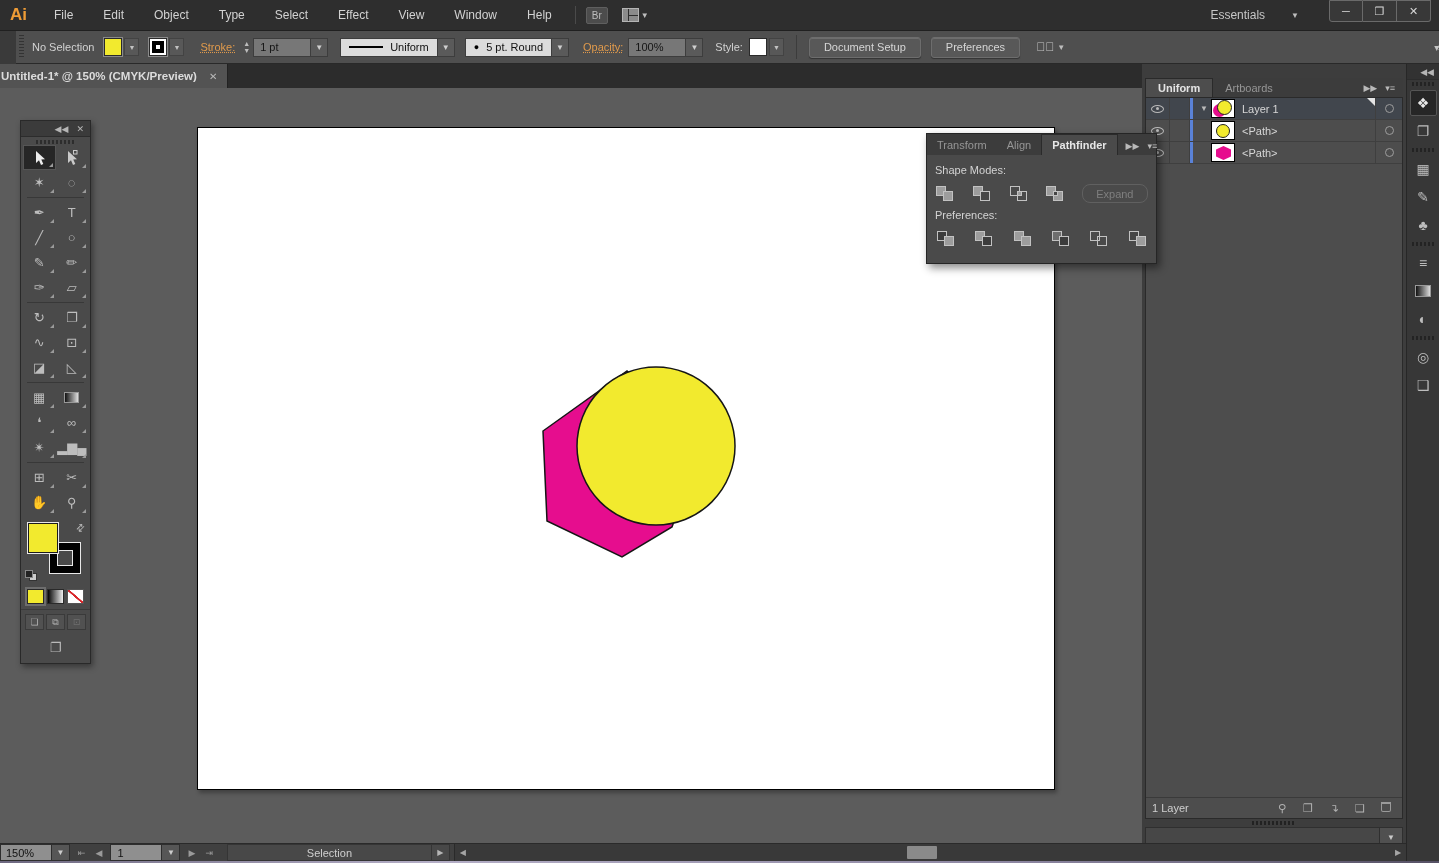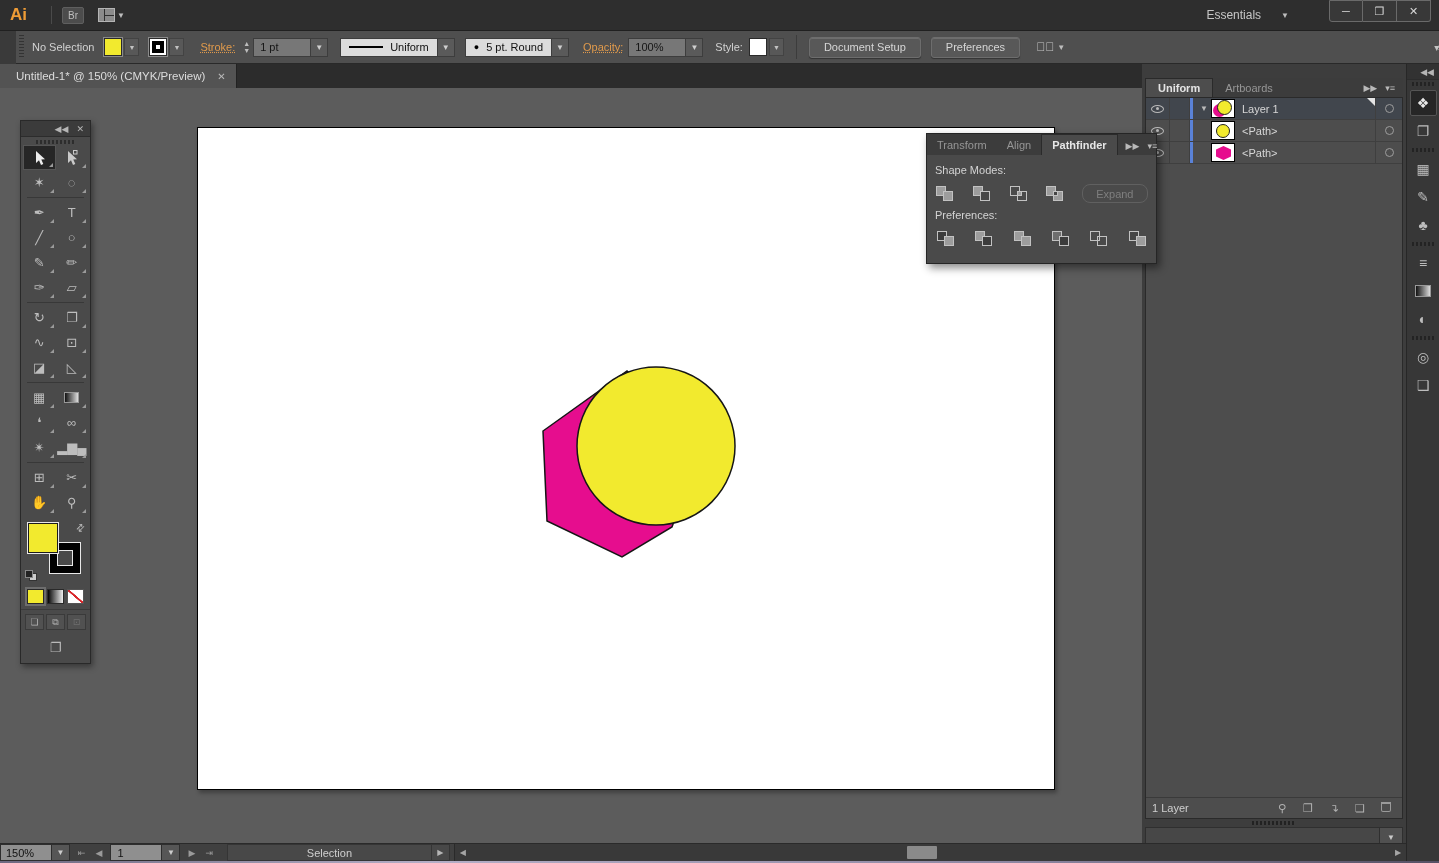--- a/index.html
+++ b/index.html
@@ -14,21 +14,21 @@
   .menu-list { display:flex; gap:4px; }
   .menu-item { padding:6px 13px; color:#d2d2d2; font-size:12px; cursor:default; }
   .mb-sep { width:1px; height:18px; background:#4a4a4a; margin:0 10px; }
   .mb-btn { background:#4c4c4c; border:1px solid #5f5f5f; border-radius:2px; color:#bdbdbd;
             font-size:10px; padding:2px 5px; margin-right:14px; }
   .arrange-icon { display:inline-block; width:17px; height:14px; border:1px solid #b5b5b5; background:#8b8b8b; position:relative; }
   .arrange-icon::before { content:""; position:absolute; left:5px; top:0; bottom:0; width:1px; background:#2e2e2e; }
   .arrange-icon::after { content:""; position:absolute; left:6px; top:6px; right:0; height:1px; background:#2e2e2e; }
   .mb-caret { color:#bdbdbd; font-size:8px; margin:0 4px 0 2px; }
   .mb-right { margin-left:auto; display:flex; align-items:center; height:100%; }
-  .workspace { display:flex; align-items:center; gap:18px; color:#c6c6c6; font-size:12px; margin-right:36px; }
+  .workspace { display:flex; align-items:center; gap:24px; color:#c6c6c6; font-size:12px; margin-right:26px; }
   .win-controls { display:flex; height:22px; margin:0 8px 6px 0; align-self:flex-start; }
   .win-btn { width:34px; height:22px; border:1px solid #6a6a6a; border-left-width:0; background:#383838;
              color:#d8d8d8; font-size:11px; font-weight:bold; display:flex; align-items:center; justify-content:center; }
   .win-btn:first-child { border-left-width:1px; border-radius:0 0 0 3px; }
   .win-btn:last-child { border-radius:0 0 3px 0; }
 
   
   .control-bar { position:absolute; left:16px; top:31px; width:1439px; height:33px; background:#4f4f4f;
                  border-bottom:1px solid #292929; display:flex; align-items:center; }
   .grip-v { width:5px; height:24px; margin:0 8px 0 3px;
@@ -53,21 +53,21 @@
   .brush-dot { font-size:9px; color:#000; }
   .cb-sep { width:1px; height:24px; background:#3c3c3c; margin:0 12px; }
   .cb-btn { height:21px; background:#585858; border:1px solid #6d6d6d; border-radius:3px; color:#d6d6d6;
             display:flex; align-items:center; padding:0 14px; margin-right:10px; box-shadow:inset 0 1px 0 #6e6e6e,0 1px 1px #333; }
   .sel-similar { color:#c4c4c4; font-size:12px; letter-spacing:-1px; margin:0 2px 0 6px; }
   .pmenu { margin-left:auto; margin-right:12px; color:#c4c4c4; font-size:10px; letter-spacing:-1px; }
 
   
   .tab-bar { position:absolute; left:0; top:64px; width:1439px; height:24px; background:#2c2c2c; display:flex; }
   .doc-tab { background:#535353; border-right:1px solid #222; display:flex; align-items:center; gap:12px;
-             padding:0 10px 0 16px; color:#dcdcdc; font-size:11.5px; }
+             padding:0 10px 0 1px; color:#dcdcdc; font-size:11.5px;font-weight:bold; }
   .tab-close { color:#b9b9b9; font-size:10px; }
 
   
   .doc-area { position:absolute; left:0; top:88px; width:1142px; height:755px; background:#5c5c5c; overflow:hidden; }
   .artboard { position:absolute; left:197px; top:39px; width:858px; height:663px; background:#fff;
               border:1px solid #000; box-shadow:2px 3px 4px rgba(0,0,0,.3); }
   .shapes-svg { position:absolute; left:0; top:0; pointer-events:none; }
 
   
   .toolbar { position:absolute; left:20px; top:120px; width:71px; background:#4a4a4a;
@@ -205,20 +205,31 @@
   .hs-left { left:0; } .hs-right { right:0; }
   .hs-thumb { position:absolute; left:452px; top:2px; width:30px; height:13px; background:#8a8a8a; border-radius:1px; }
   .taskbar-edge { position:absolute; left:0; top:861px; width:1439px; height:2px;
                   background:linear-gradient(90deg,#6d6880,#b4aec6 30%,#8d87a2 70%,#565165); }
 </style>
 </head>
 <body>
 
 <div class="menu-bar">
   <span class="ai-logo">Ai</span>
+  <div class="menu-list">
+      <span class="menu-item">File</span>
+      <span class="menu-item">Edit</span>
+      <span class="menu-item">Object</span>
+      <span class="menu-item">Type</span>
+      <span class="menu-item">Select</span>
+      <span class="menu-item">Effect</span>
+      <span class="menu-item">View</span>
+      <span class="menu-item">Window</span>
+      <span class="menu-item">Help</span>
+    </div>
   <div class="mb-sep"></div>
   <span class="mb-btn">Br</span>
   <span class="arrange-icon"></span>
   <span class="mb-caret">▼</span>
   <div class="mb-right">
     <div class="workspace">
       <span>Essentials</span>
       <span class="mb-caret">▼</span>
     </div>
     <div class="win-controls">

